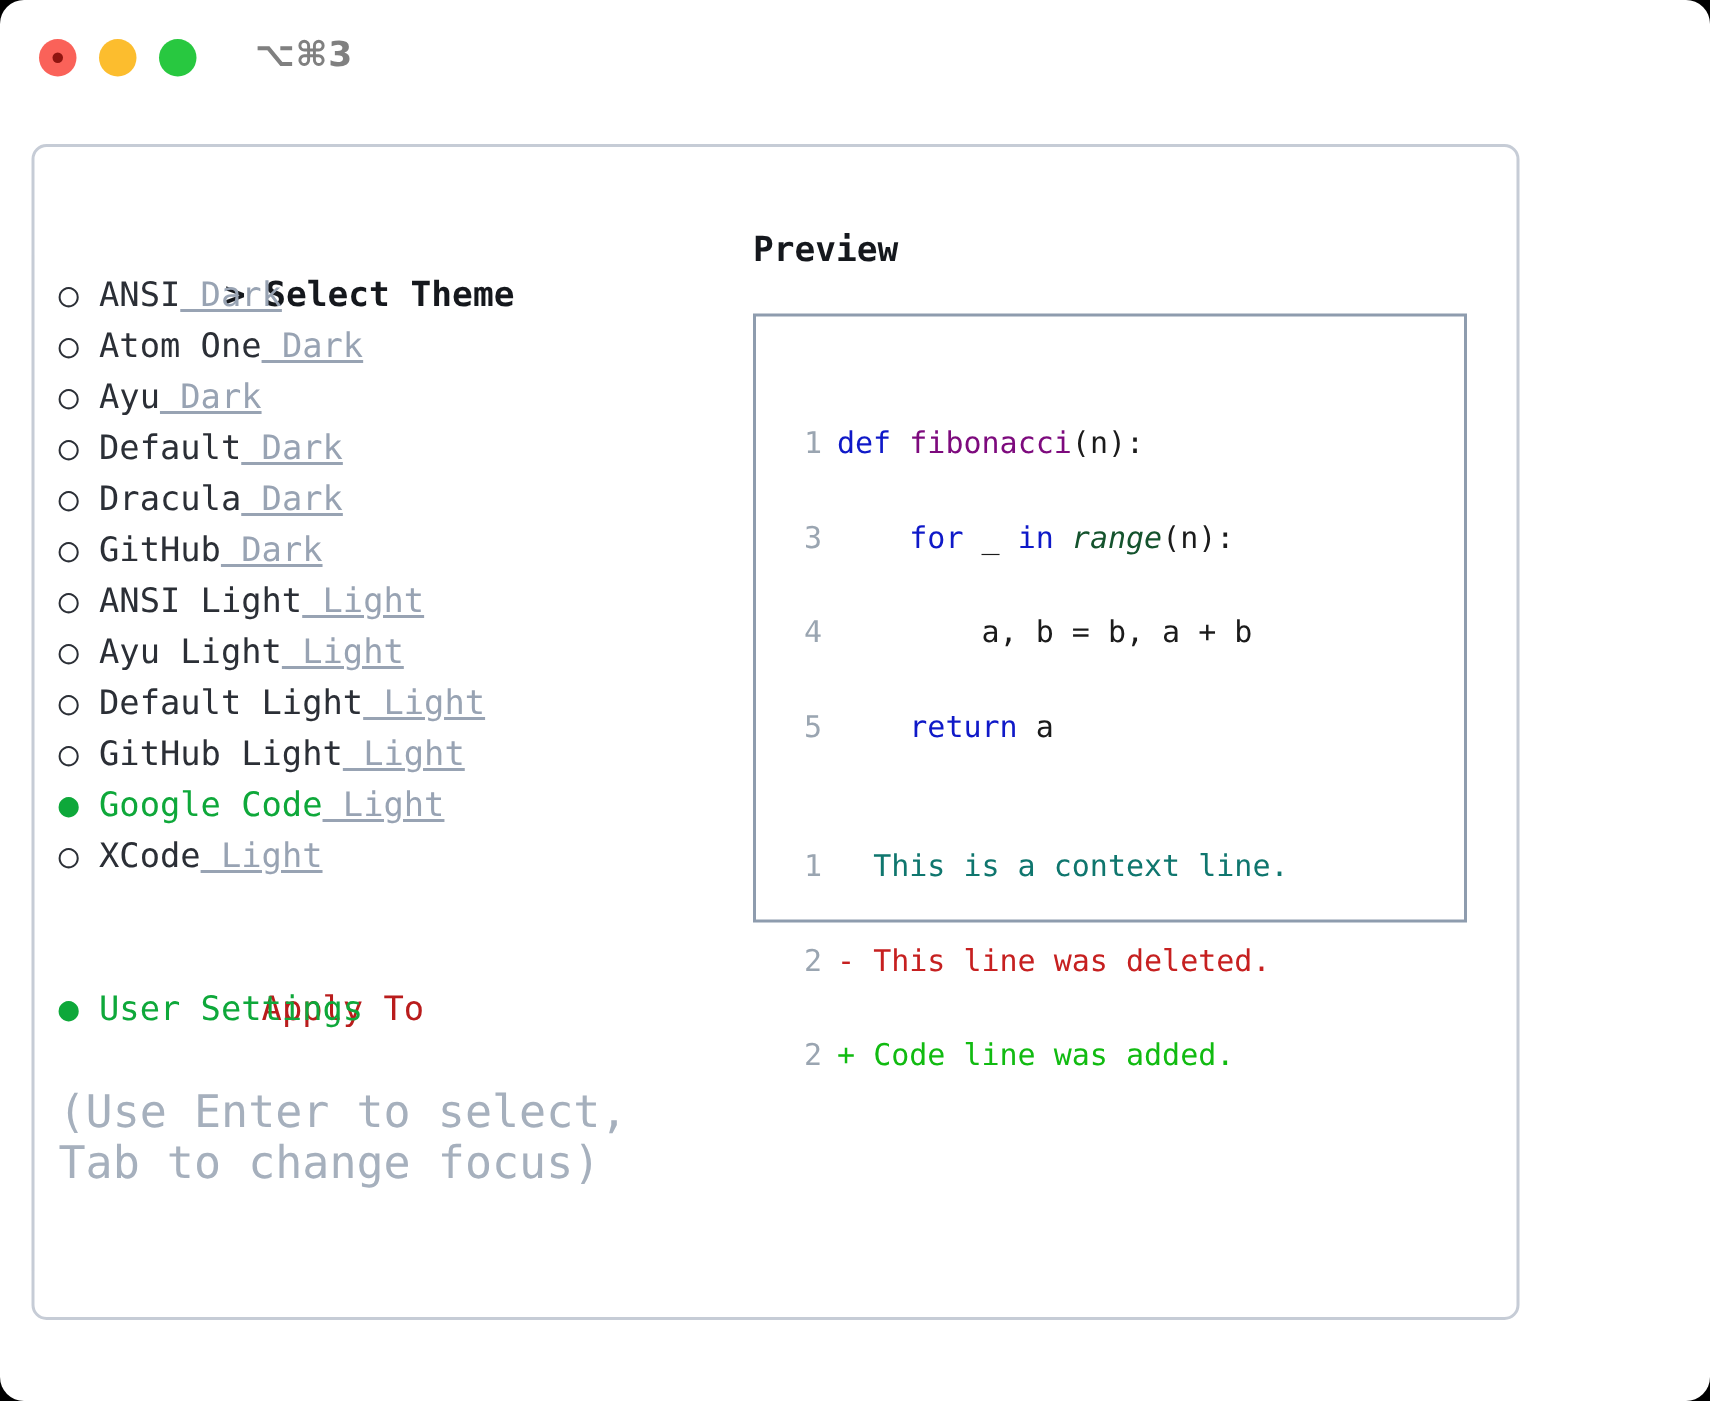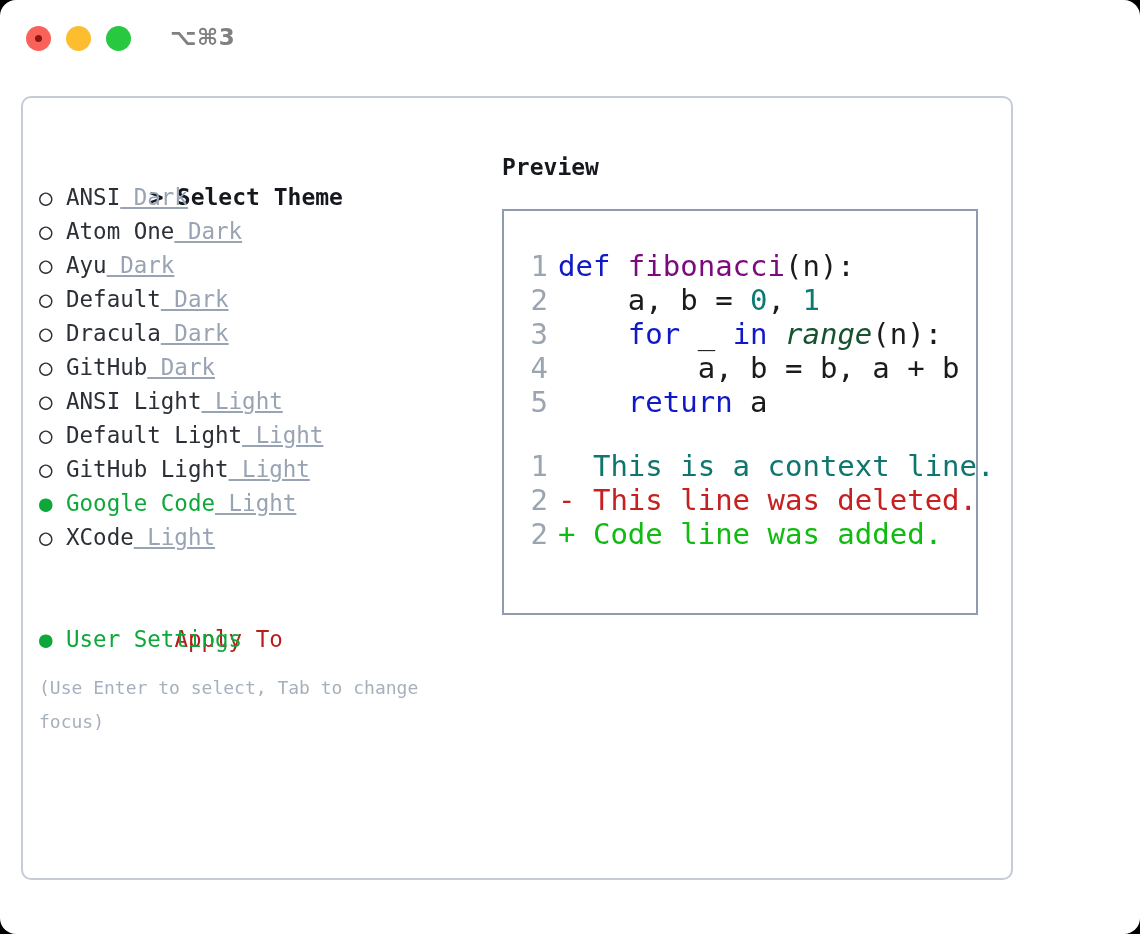--- a/index.html
+++ b/index.html
@@ -106,22 +106,22 @@
 
   #apply-to-header {
     font-weight: 400;
     color: #b91c1c;
   }
   #apply-to-header .marker { color: transparent; }
 
   .spacer-row { height: 34px; }
 
   #hint-text {
-    margin-top: 15px;
-    font-size: 18px;
+    margin-top: 35px;
+    font-size: 30px;
     line-height: 34px;
     color: #a6b0bd;
     width: 400px;
   }
 
   
   #preview-column {
     position: absolute;
     left: 479px;
     top: 52px;
@@ -137,24 +137,25 @@
   #preview-box {
     margin-top: 25px;
     width: 476px;
     height: 406px;
     border: 2px solid #8e9cae;
     box-sizing: border-box;
     background: #ffffff;
     padding: 38px 0 0 18px;
   }
   .code-line {
-    font-size: 29px;
+    font-size: 20px;
     line-height: 34px;
     white-space: pre;
     color: #1b1b1b;
+    margin-top: 29px;
   }
   .ln {
     display: inline-block;
     width: 26px;
     text-align: right;
     color: #9aa5b1;
     margin-right: 10px;
   }
   .tok-kw      { color: #0f19c8; }
   .tok-fn      { color: #7d0a7d; }
@@ -189,20 +190,21 @@
       </div>
 
       <div id="theme-options">
           <div class="row"><span class="marker">○</span><span class="opt-name">ANSI</span><span class="opt-tag"> Dark</span></div>
           <div class="row"><span class="marker">○</span><span class="opt-name">Atom One</span><span class="opt-tag"> Dark</span></div>
           <div class="row"><span class="marker">○</span><span class="opt-name">Ayu</span><span class="opt-tag"> Dark</span></div>
           <div class="row"><span class="marker">○</span><span class="opt-name">Default</span><span class="opt-tag"> Dark</span></div>
           <div class="row"><span class="marker">○</span><span class="opt-name">Dracula</span><span class="opt-tag"> Dark</span></div>
           <div class="row"><span class="marker">○</span><span class="opt-name">GitHub</span><span class="opt-tag"> Dark</span></div>
           <div class="row"><span class="marker">○</span><span class="opt-name">ANSI Light</span><span class="opt-tag"> Light</span></div>
+          <div class="row"><span class="marker">○</span><span class="opt-name">Ayu Light</span><span class="opt-tag"> Light</span></div>
           <div class="row"><span class="marker">○</span><span class="opt-name">Default Light</span><span class="opt-tag"> Light</span></div>
           <div class="row"><span class="marker">○</span><span class="opt-name">GitHub Light</span><span class="opt-tag"> Light</span></div>
           <div class="row selected"><span class="marker">●</span><span class="opt-name">Google Code</span><span class="opt-tag"> Light</span></div>
           <div class="row"><span class="marker">○</span><span class="opt-name">XCode</span><span class="opt-tag"> Light</span></div>
         </div>
 
       <div class="spacer-row"></div>
 
       <div class="row" id="apply-to-header">
         <span class="marker">&nbsp;</span><span>Apply To</span>
@@ -213,21 +215,20 @@
         </div>
 
       <div id="hint-text">(Use Enter to select, Tab to change focus)</div>
     </div>
 
     <div id="preview-column">
       <div id="preview-header">Preview</div>
       <div id="preview-box">
         <div id="code-block">
             <div class="code-line"><span class="ln">1</span><span class="tok-kw">def </span><span class="tok-fn">fibonacci</span><span class="tok-plain">(n):</span></div>
-            <div class="code-line"><span class="ln">2</span><span class="tok-plain">    a, b = </span><span class="tok-num">0</span><span class="tok-plain">, </span><span class="tok-num">1</span></div>
             <div class="code-line"><span class="ln">3</span><span class="tok-plain">    </span><span class="tok-kw">for</span><span class="tok-plain"> _ </span><span class="tok-kw">in</span><span class="tok-plain"> </span><span class="tok-builtin">range</span><span class="tok-plain">(n):</span></div>
             <div class="code-line"><span class="ln">4</span><span class="tok-plain">        a, b = b, a + b</span></div>
             <div class="code-line"><span class="ln">5</span><span class="tok-plain">    </span><span class="tok-kw">return</span><span class="tok-plain"> a</span></div>
           </div>
         <div class="gap-line"></div>
         <div id="diff-block">
             <div class="code-line"><span class="ln">1</span><span class="diff-ctx"> </span><span class="diff-ctx"> This is a context line.</span></div>
             <div class="code-line"><span class="ln">2</span><span class="diff-del">-</span><span class="diff-del"> This line was deleted.</span></div>
             <div class="code-line"><span class="ln">2</span><span class="diff-add">+</span><span class="diff-add"> Code line was added.</span></div>
           </div>

